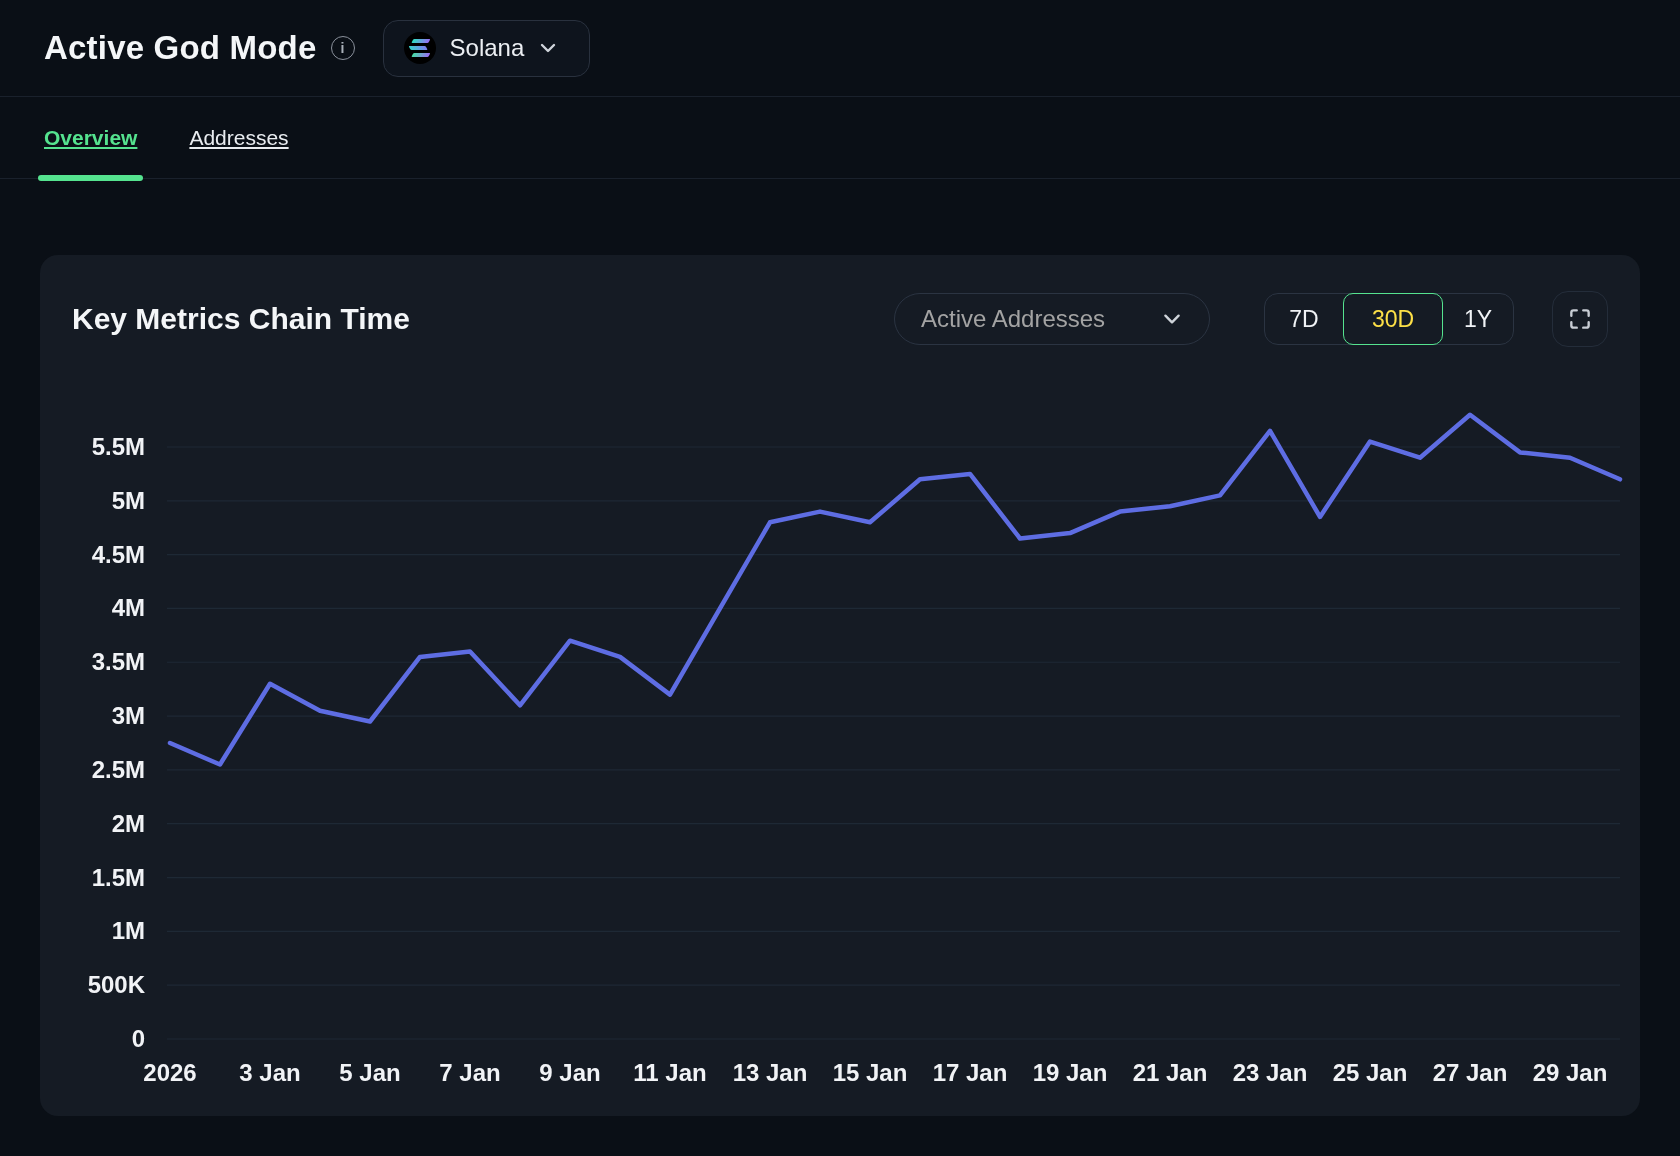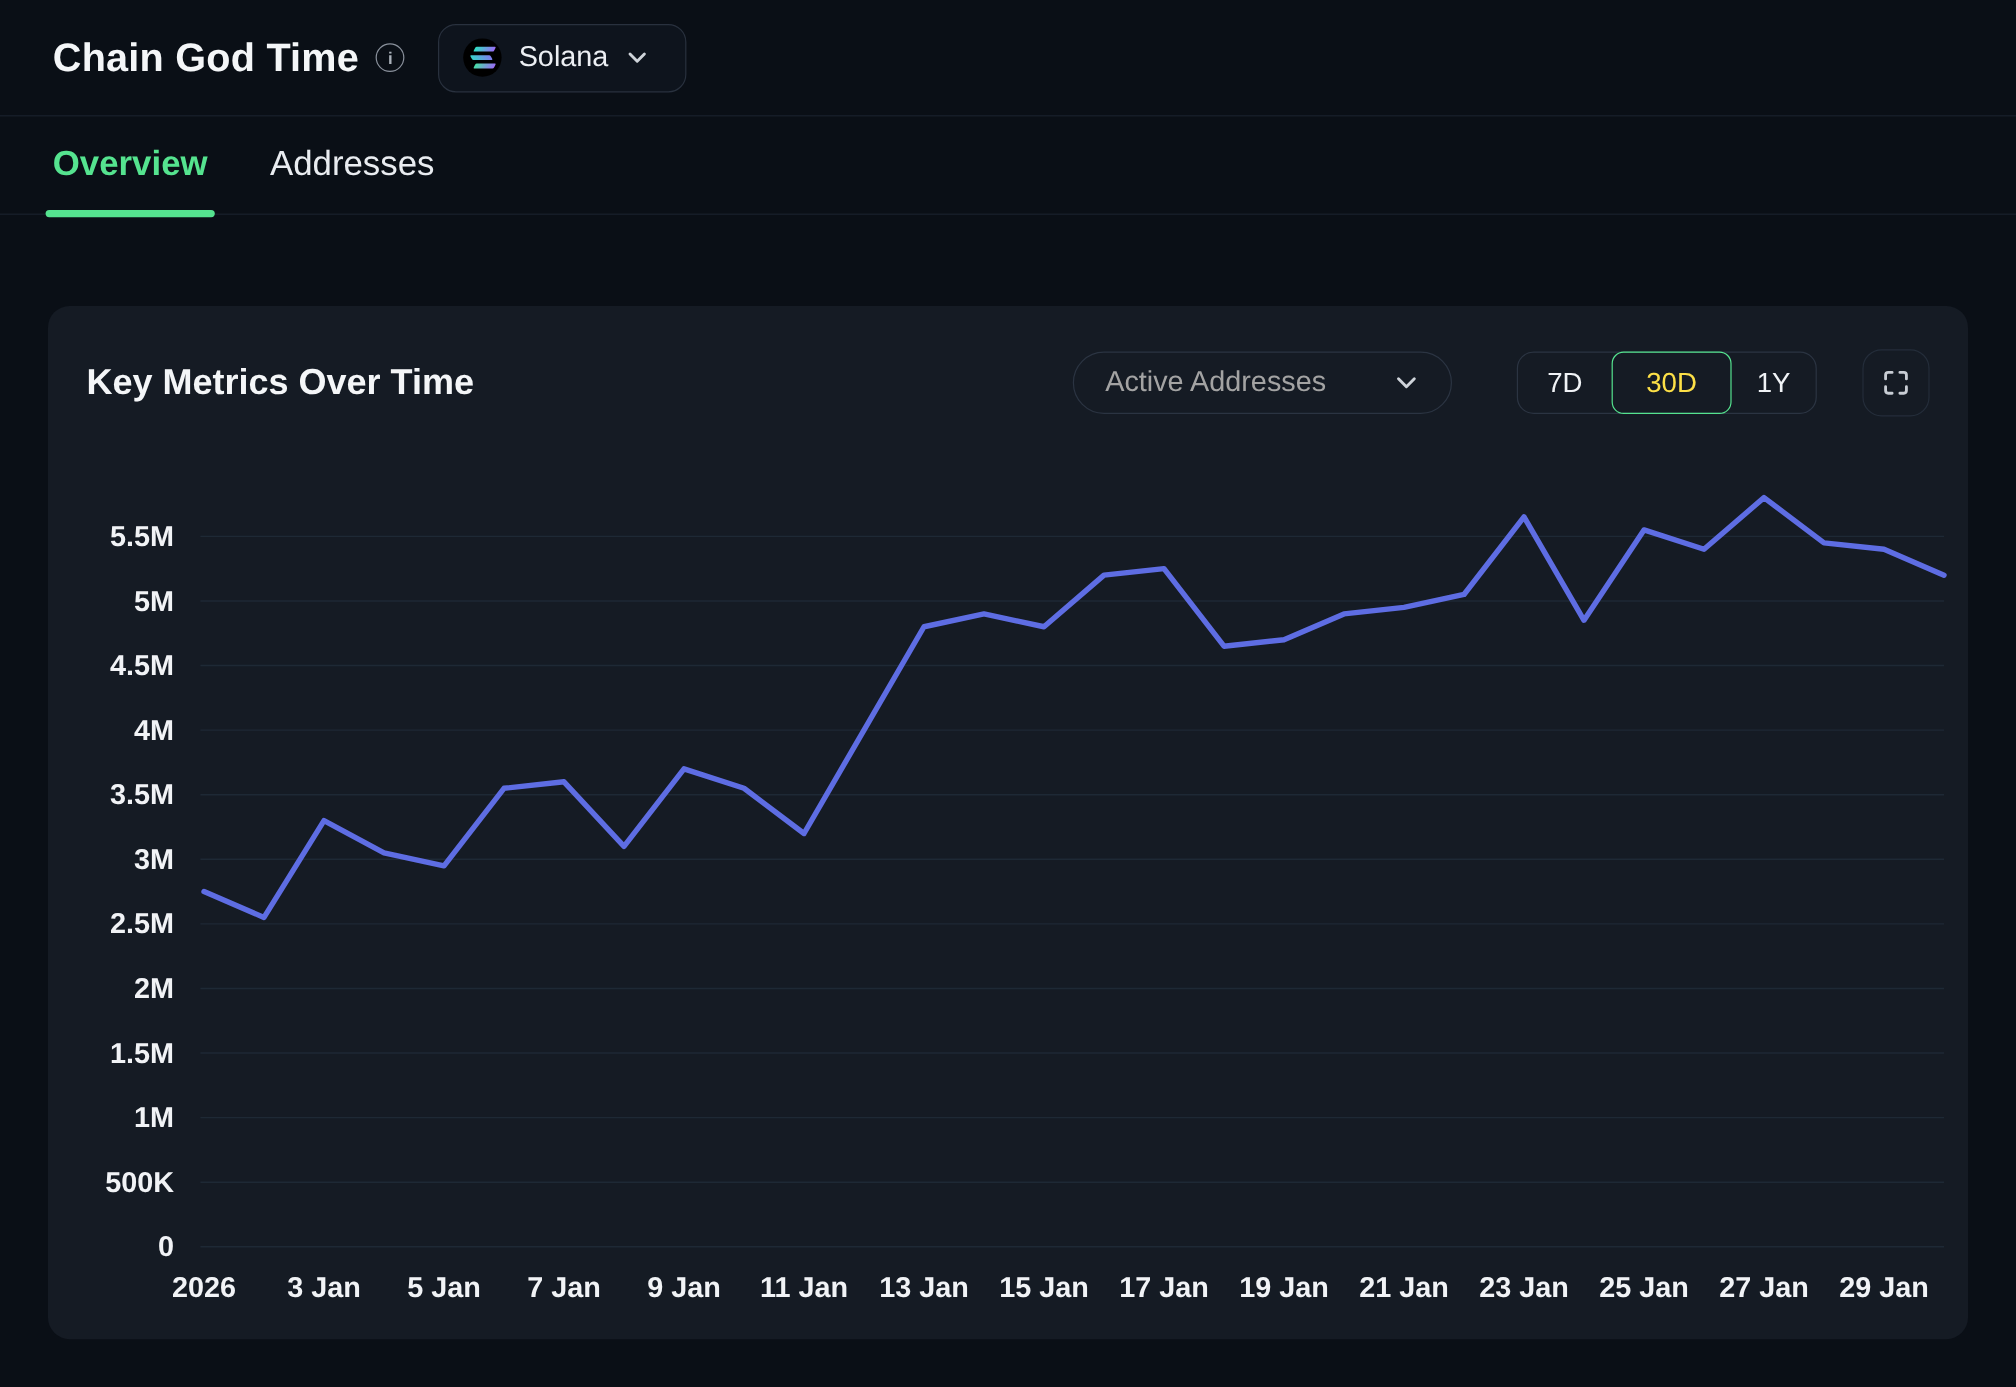--- a/index.html
+++ b/index.html
@@ -76,24 +76,25 @@
     align-items: center;
     padding: 0 44px;
     border-bottom: 1px solid #1a212c;
     gap: 52px;
   }
   .tab {
     position: relative;
     height: 100%;
     display: flex;
     align-items: center;
-    font-size: 29px;
+    font-size: 21px;
     font-weight: 500;
     color: #e9ecf0;
     cursor: pointer;
+    text-decoration: underline;
   }
   .tab.active { color: #55e38f; font-weight: 600; }
   .tab-underline {
     position: absolute;
     left: -6px; right: -6px; bottom: -3px;
     height: 6px;
     border-radius: 3px;
     background: #55e38f;
   }
 
@@ -187,21 +188,21 @@
     font-weight: 600;
     fill: #f1f3f6;
   }
 </style>
 </head>
 <body>
 
 <div class="page">
 
   <header class="app-header">
-    <h1 class="page-title">Chain God Time</h1>
+    <h1 class="page-title">Active God Mode</h1>
     <span class="info-icon">i</span>
     <button class="chain-select">
       <span class="sol-logo">
         <span class="sol-bar b1"></span>
         <span class="sol-bar b2"></span>
         <span class="sol-bar b3"></span>
       </span>
       <span>Solana</span>
       <svg class="chev" width="20" height="20" viewBox="0 0 20 20">
         <path d="M4 7 L10 13 L16 7" fill="none" stroke="#cfd4da" stroke-width="2.4" stroke-linecap="round" stroke-linejoin="round"></path>
@@ -214,21 +215,21 @@
       <span>Overview</span>
       <div class="tab-underline"></div>
     </div>
     <div class="tab">
       <span>Addresses</span>
     </div>
   </nav>
 
   <section class="card">
     <div class="card-header">
-      <h2 class="card-title">Key Metrics Over Time</h2>
+      <h2 class="card-title">Key Metrics Chain Time</h2>
       <div class="spacer"></div>
       <button class="metric-select">
         <span>Active Addresses</span>
         <svg class="chev" width="22" height="22" viewBox="0 0 20 20">
           <path d="M4 7 L10 13 L16 7" fill="none" stroke="#cfd4da" stroke-width="2.2" stroke-linecap="round" stroke-linejoin="round"></path>
         </svg>
       </button>
       <div class="range-group">
         <button class="range-btn">7D</button>
         <button class="range-btn active">30D</button>

